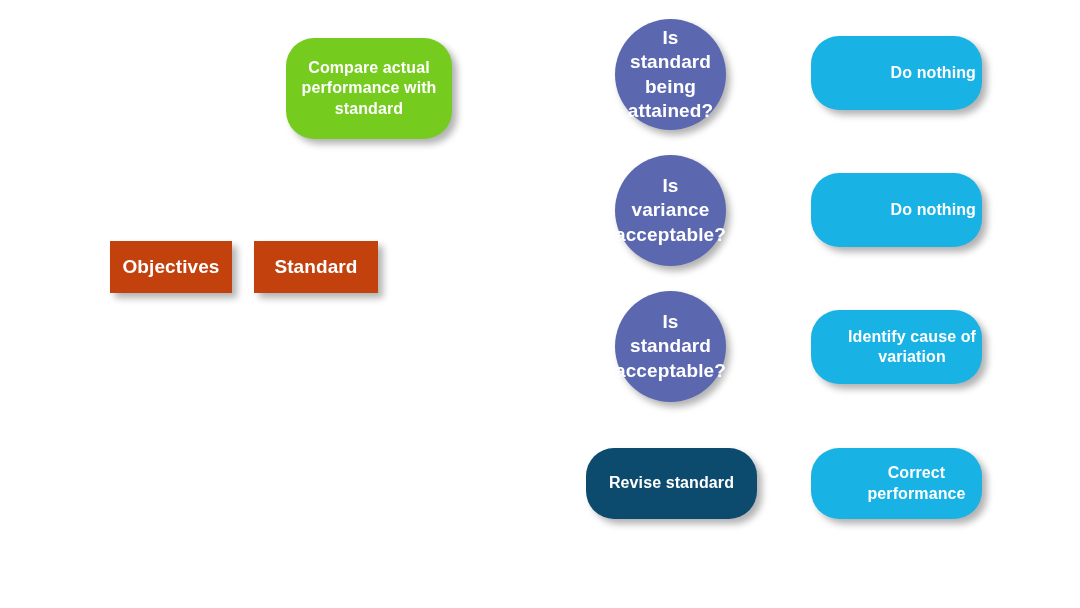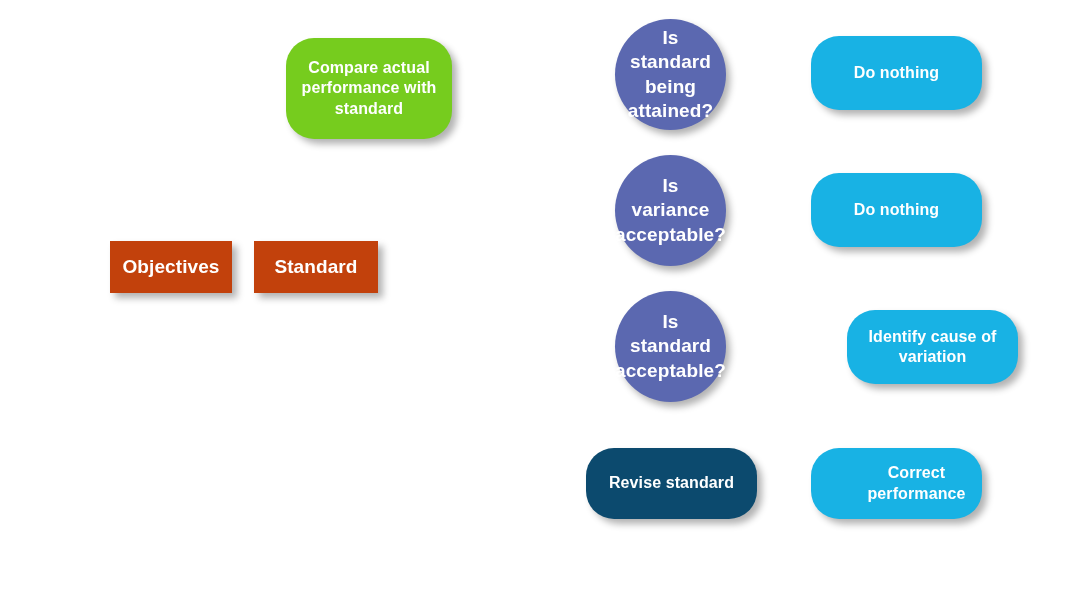--- a/index.html
+++ b/index.html
@@ -37,21 +37,21 @@
   }
   .rect {
     box-shadow: 5px 5px 7px rgba(0,0,0,0.30);
   }
   .circle {
     border-radius: 50%;
     box-shadow: 4px 5px 7px rgba(0,0,0,0.30);
   }
   .orange  { background: #c2410c; margin-left: 40px; }
   .green   { background: #76CC1E; }
-  .blue    { background: #18B2E4; }
+  .blue    { background: #18B2E4; justify-content: flex-end; }
   .purple  { background: #5B68B0; }
   .yellow  { background: #0c4a6e; }
 
   .fs-13 { font-size: 19px; }
   .fs-14 { font-size: 16px; border-radius: 28px; }
 </style>
 </head>
 <body>
 
 <div id="canvas">
@@ -91,21 +91,21 @@
   </div>
 
   <div class="node rect blue fs-14" style="left:811px; top:36px; width:171px; height:74px;">
     <span class="label">Do nothing</span>
   </div>
 
   <div class="node rect blue fs-14" style="left:811px; top:173px; width:171px; height:74px;">
     <span class="label">Do nothing</span>
   </div>
 
-  <div class="node rect blue fs-14" style="left:811px; top:310px; width:171px; height:74px;margin-left:36px;">
+  <div class="node rect blue fs-14" style="left:811px; top:310px; width:171px; height:74px;">
     <span class="label">Identify cause of
 variation</span>
   </div>
 
   <div class="node rect yellow fs-14" style="left:586px; top:448px; width:171px; height:71px;">
     <span class="label">Revise standard</span>
   </div>
 
   <div class="node rect blue fs-14" style="left:811px; top:448px; width:171px; height:71px;padding-left:40px;">
     <span class="label">Correct performance</span>

